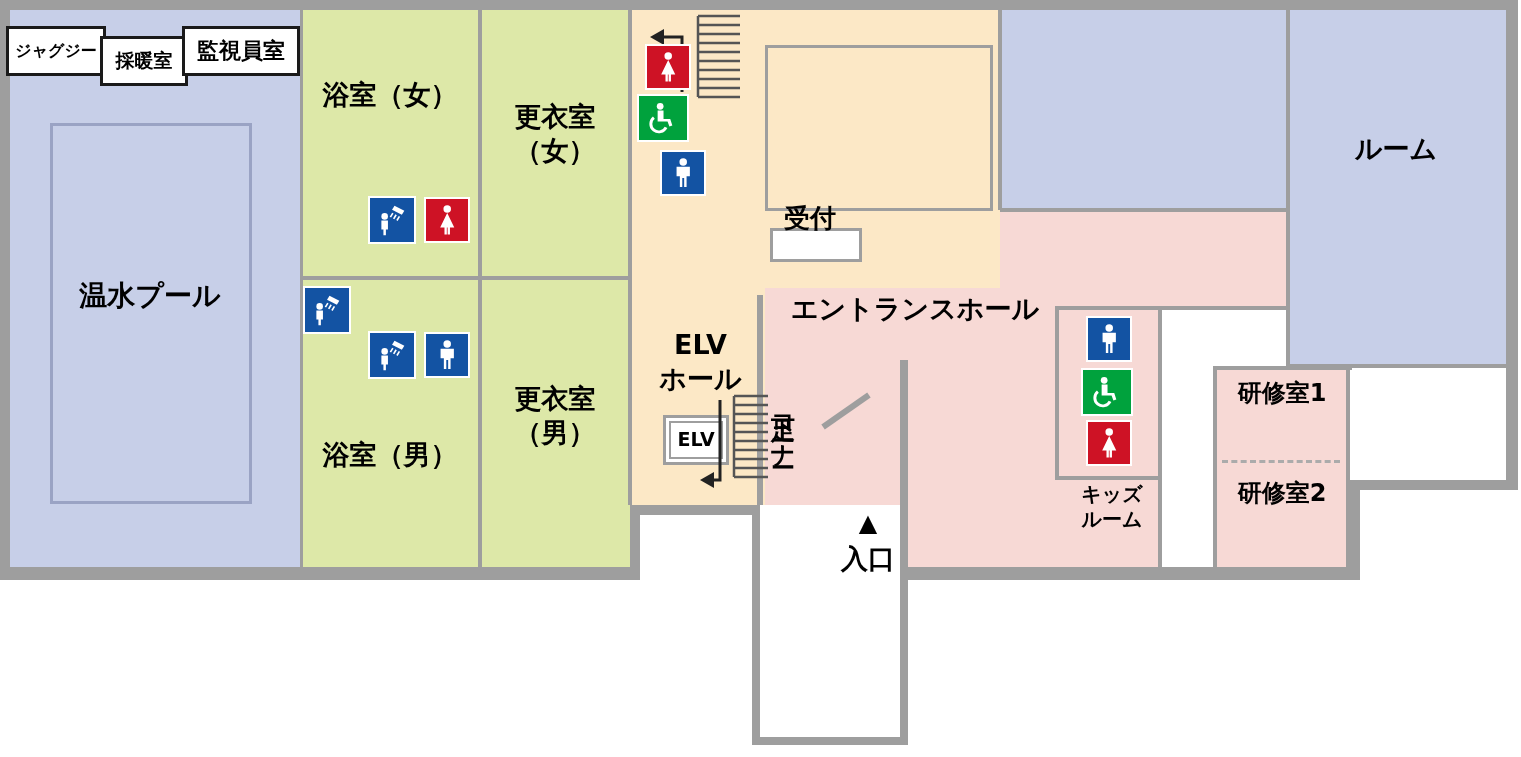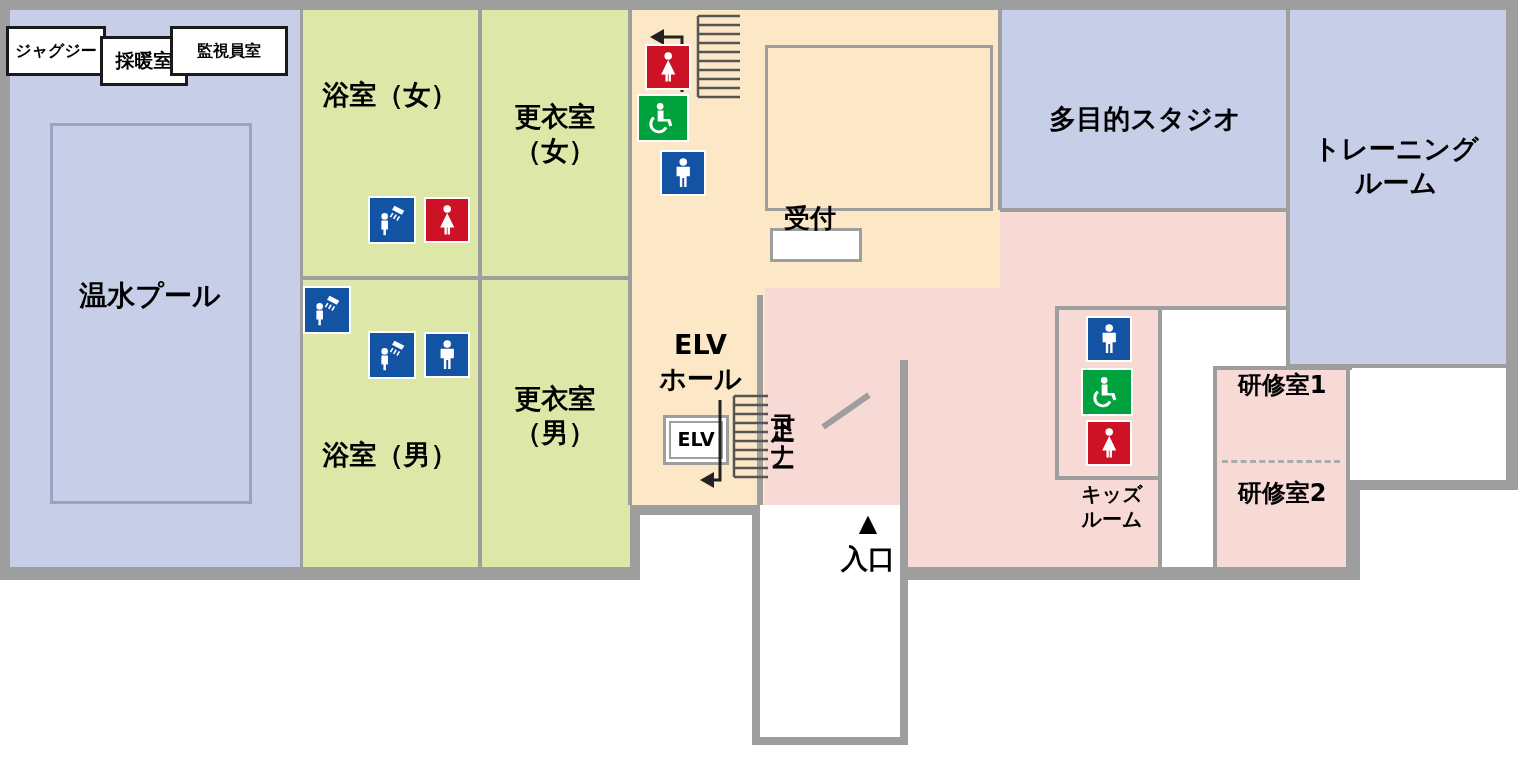--- a/index.html
+++ b/index.html
@@ -141,53 +141,52 @@
     <polyline points="20,8 20,88 12,88" fill="none" stroke="#222" stroke-width="3"></polyline>
     <polygon points="14,80 14,96 0,88" fill="#222"></polygon>
   </svg>
 
   <div class="topbox" style="left:6px;top:26px;width:94px;height:44px;font-size:16px">
       <span>ジャグジー</span>
     </div>
   <div class="topbox" style="left:100px;top:36px;width:82px;height:44px;font-size:19px">
       <span>採暖室</span>
     </div>
-  <div class="topbox" style="left:170px;top:26px;width:112px;height:44px;font-size:16px">
+  <div class="topbox" style="left:182px;top:26px;width:112px;height:44px;font-size:22px">
       <span>監視員室</span>
     </div>
 
   <div class="lb z5" style="left:60px;top:278px;width:180px;font-size:28px">温水プール</div>
   <div class="lb z5" style="left:300px;top:78px;width:180px;font-size:27px">浴室（女）</div>
   <div class="lb z5" style="left:300px;top:438px;width:180px;font-size:27px">浴室（男）</div>
   <div class="lb lb2 z5" style="left:485px;top:100px;width:140px;font-size:27px">
     <div>更衣室</div>
     <div>（女）</div>
   </div>
   <div class="lb lb2 z5" style="left:485px;top:382px;width:140px;font-size:27px">
     <div>更衣室</div>
     <div>（男）</div>
   </div>
   <div class="lb lb2 z5" style="left:648px;top:328px;width:105px;font-size:27px">
     <div>ELV</div>
     <div>ホール</div>
   </div>
   <div class="lb z5" style="left:766px;top:332px;width:32px;height:190px;font-size:24px;writing-mode:vertical-rl">下足コーナー</div>
   <div class="lb z5" style="left:770px;top:202px;width:80px;font-size:26px">受付</div>
-  <div class="lb z5" style="left:1010px;top:102px;width:270px;font-size:27px">多目的スタジオ</div>
   <div class="lb lb2 z5" style="left:1290px;top:132px;width:212px;font-size:27px">
-    <div>トレーニング</div>
     <div>ルーム</div>
   </div>
+  <div class="lb z5" style="left:770px;top:292px;width:290px;font-size:27px">エントランスホール</div>
   <div class="lb lb2 z5" style="left:912px;top:398px;width:150px;font-size:26px">
   </div>
   <div class="lb lb2 z5" style="left:1062px;top:482px;width:100px;font-size:20px">
     <div>キッズ</div>
     <div>ルーム</div>
   </div>
-  <div class="lb z5" style="left:1222px;top:370px;width:120px;font-size:24px">研修室1</div>
+  <div class="lb z5" style="left:1222px;top:378px;width:120px;font-size:24px">研修室1</div>
   <div class="lb z5" style="left:1222px;top:478px;width:120px;font-size:24px">研修室2</div>
   <div class="lb z5" style="left:848px;top:508px;width:40px;font-size:24px">▲</div>
   <div class="lb z5" style="left:826px;top:542px;width:84px;font-size:27px">入口</div>
 
   <div class="pict sq-red" style="left:645px;top:44px;width:42px;height:42px">
       <svg viewBox="0 0 44 44">
         <use href="#sym-woman"></use>
       </svg>
     </div>
   <div class="pict sq-green" style="left:637px;top:94px;width:48px;height:44px">

